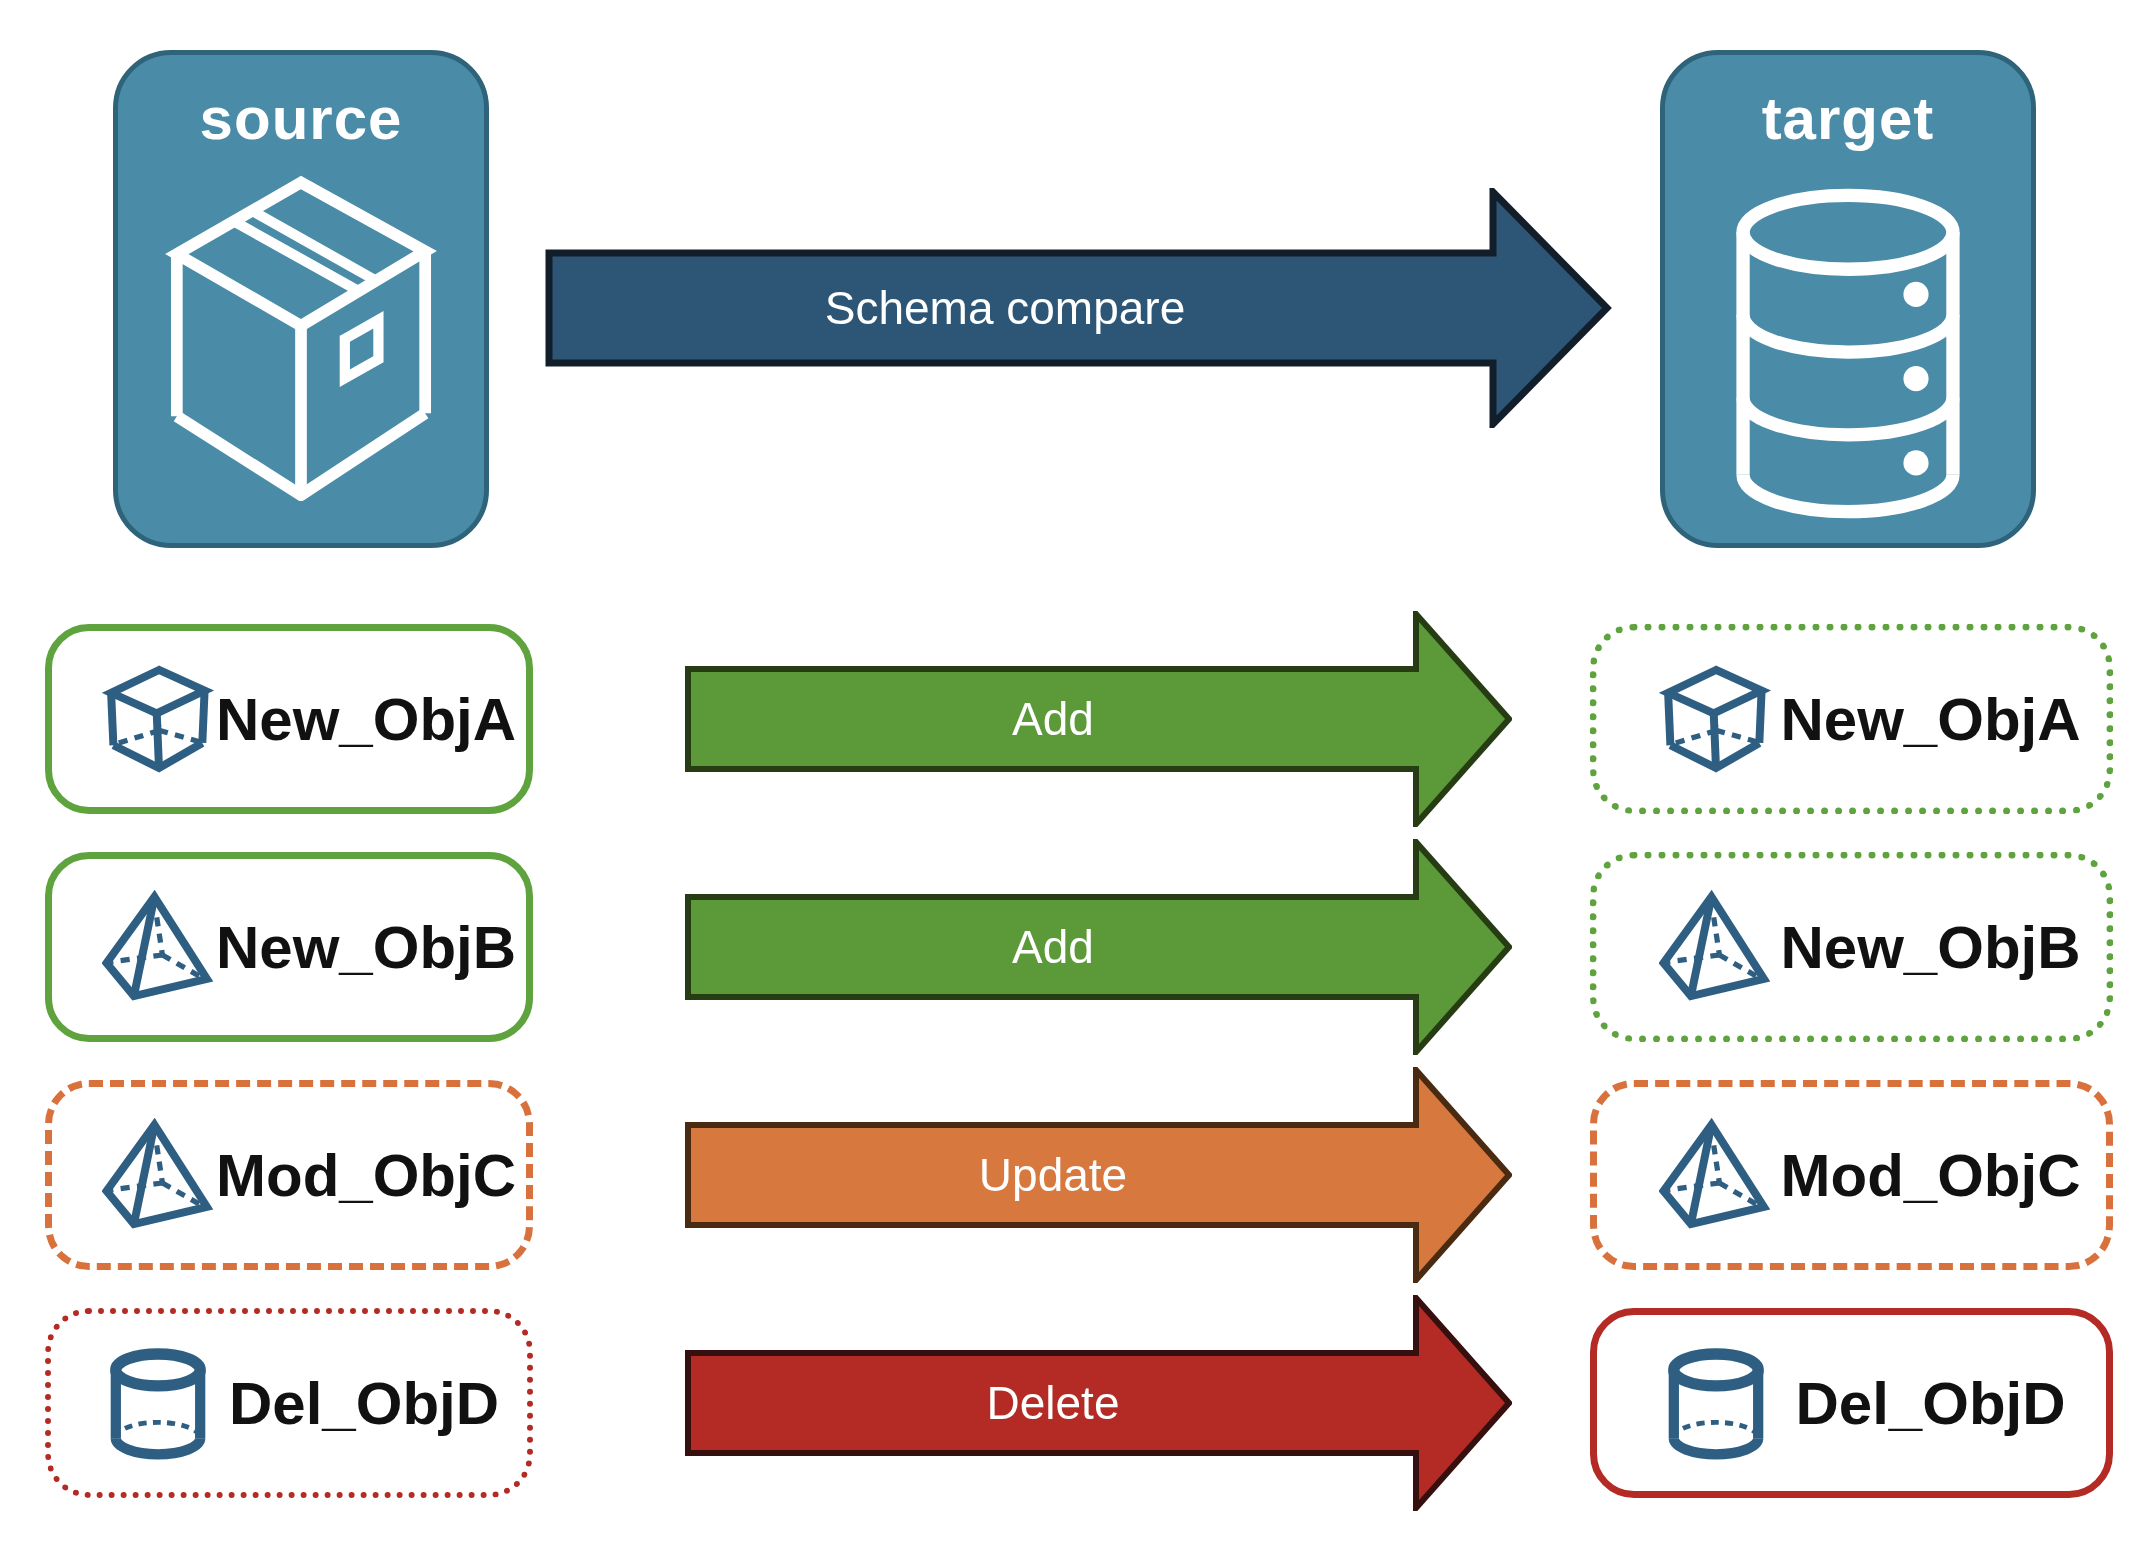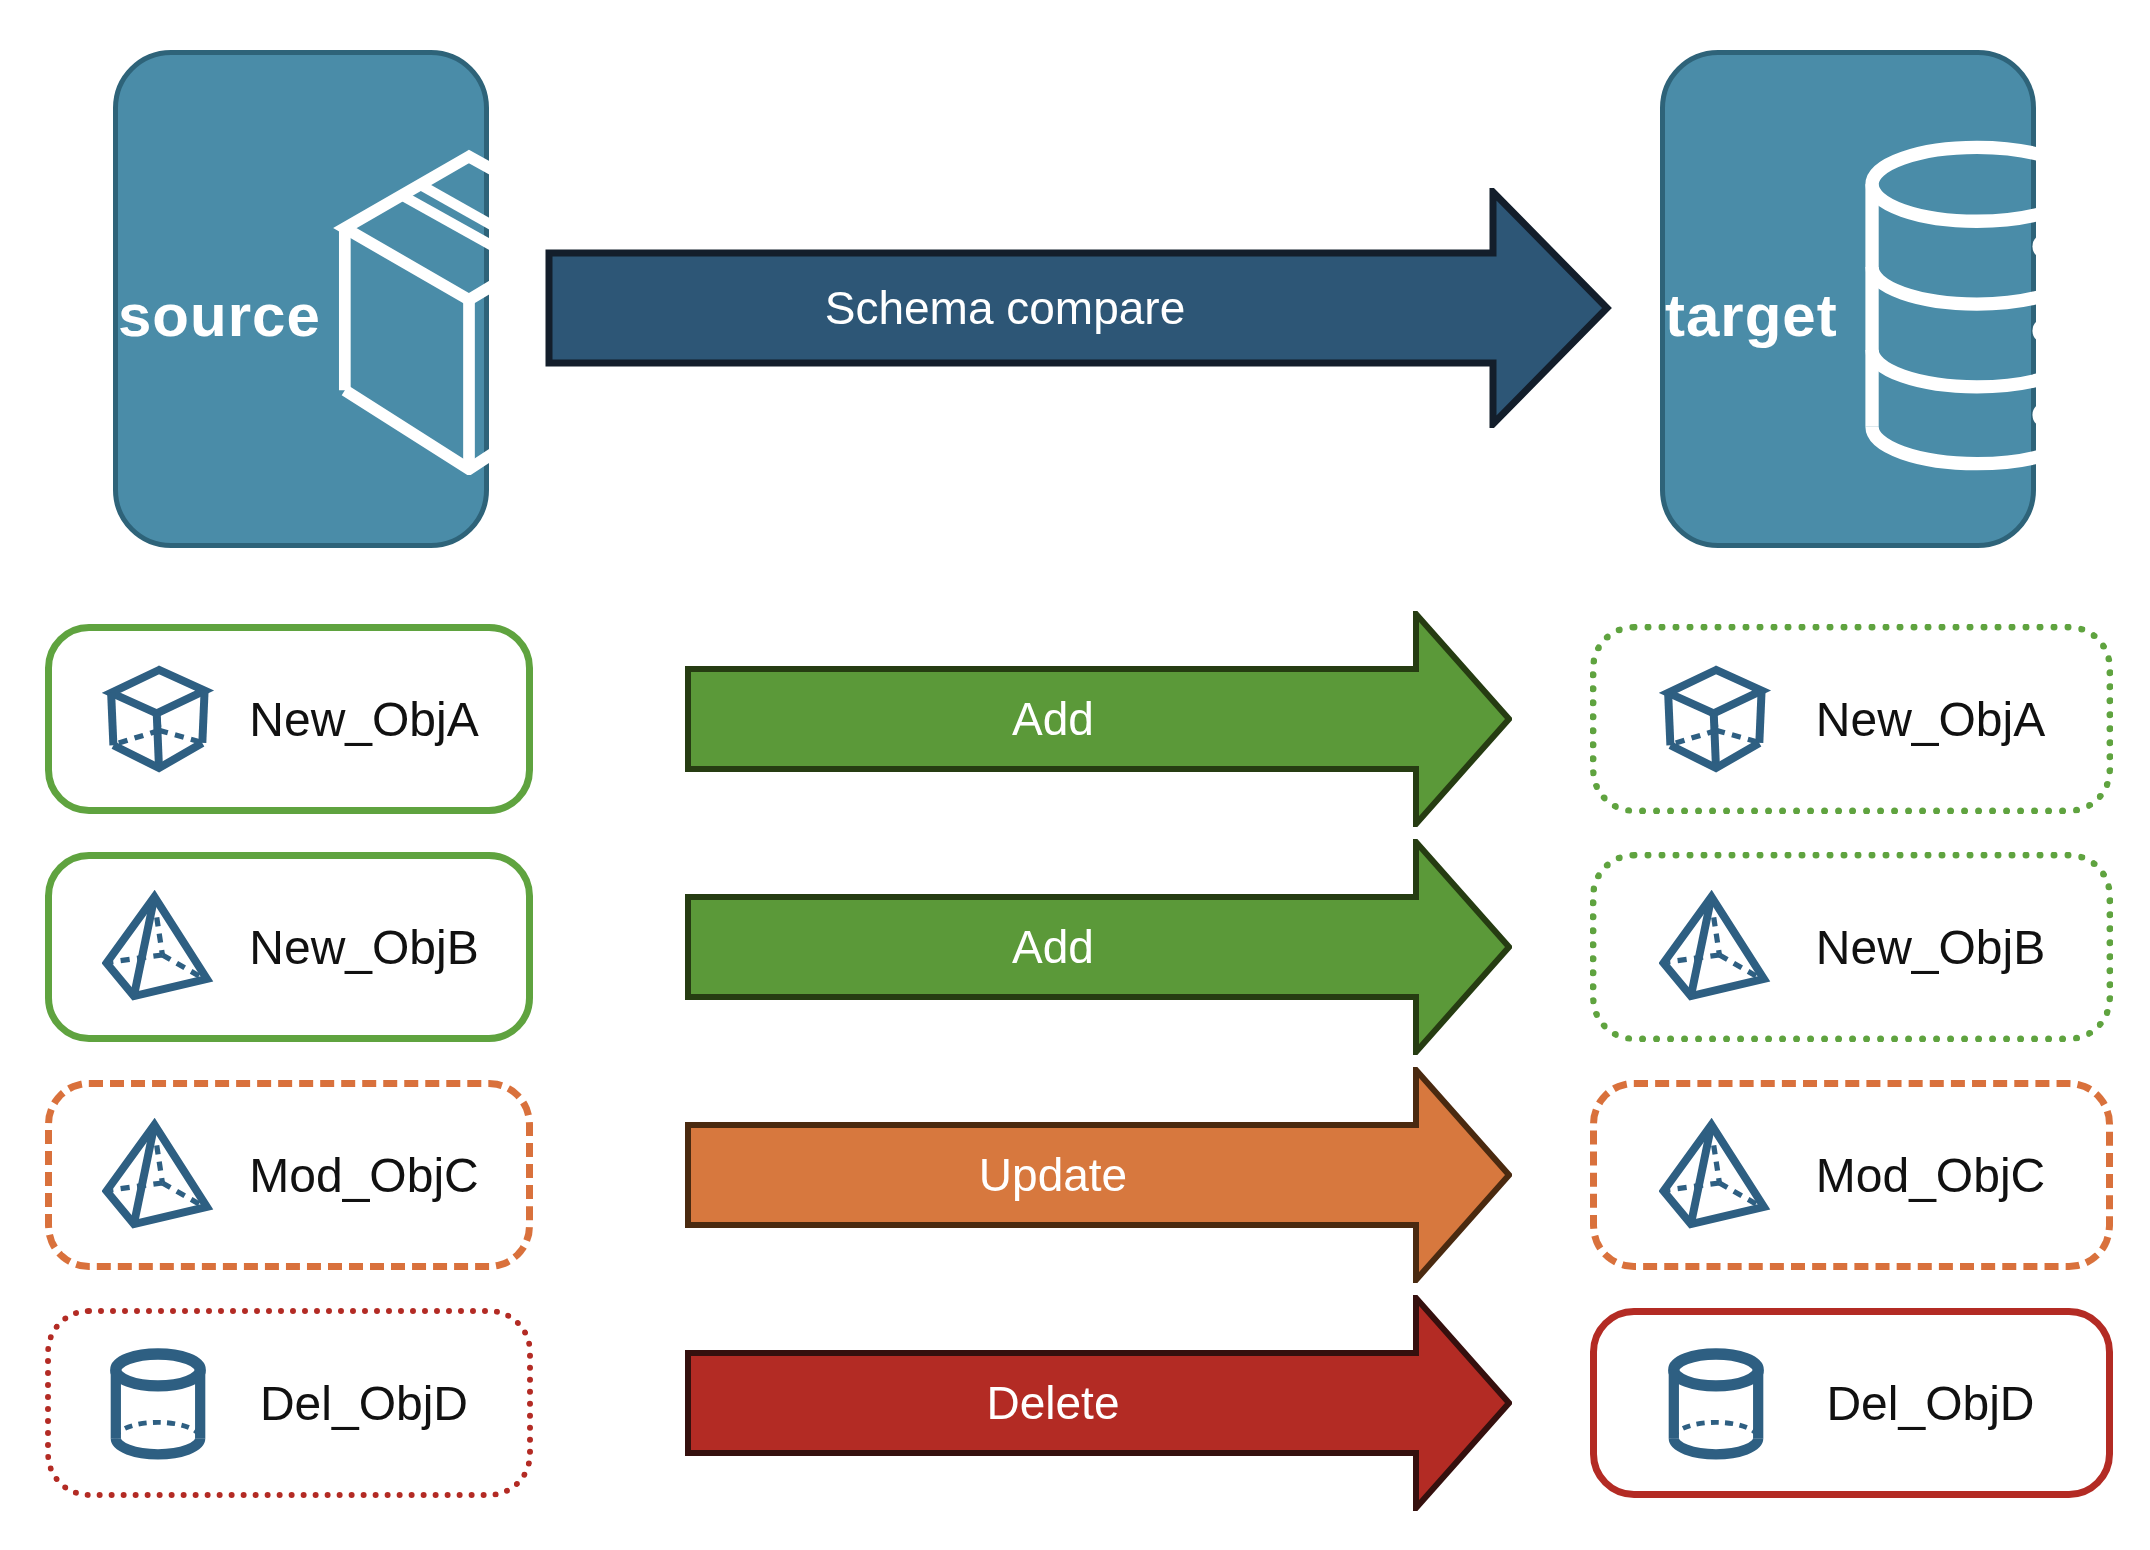--- a/index.html
+++ b/index.html
@@ -21,21 +21,21 @@
     --arrow_label_text:#FFFFFF;
   }
   html,body{margin:0;padding:0;}
   body{
     width:2150px;height:1550px;position:relative;background:#ffffff;
     font-family:"Liberation Sans",sans-serif;overflow:hidden;
   }
   .panel{
     position:absolute;width:376px;height:498px;box-sizing:border-box;
     background:var(--panel_blue);border:5px solid var(--panel_blue_border);
-    border-radius:58px;display:flex;flex-direction:row;align-items:center;
+    border-radius:58px;display:flex;flex-direction:column;align-items:center;
   }
   .panel-source{left:113px;top:50px;}
   .panel-target{left:1660px;top:50px;gap:20px;}
   .panel-title{
     color:#fff;font-weight:bold;font-size:60px;line-height:1;
     margin-top:34px;letter-spacing:1px;
   }
   .panel-icon{margin-top:16px;flex:0 0 auto;}
 
   .arrow-svg{position:absolute;display:block;}
@@ -55,22 +55,23 @@
   }
   .obj-left{left:45px;width:488px;padding:0 14px 0 50px;}
   .obj-right{left:1590px;width:523px;padding:0 18px 0 62px;}
   .b-solid-green{border:7px solid var(--green);}
   .b-dotted-green{border:7px dotted var(--green);}
   .b-dashed-orange{border:7px dashed var(--orange);}
   .b-dotted-red{border:6px dotted var(--red);}
   .b-solid-red{border:7px solid var(--red);}
   .obj-icon{width:114px;height:120px;flex:0 0 auto;display:block;}
   .obj-label{
-    flex:1;text-align:center;font-size:48px;color:var(--label_text);
+    flex:1;text-align:center;font-size:60px;color:var(--label_text);
     white-space:nowrap;
+    font-weight:bold;
   }
 
   .ic-solid{fill:none;stroke:var(--icon_blue);stroke-width:7;}
   .ic-dash{fill:none;stroke:var(--icon_blue);stroke-width:4.6;stroke-dasharray:8 6.5;}
   .ic-cyl{fill:none;stroke:var(--icon_blue);}
   .ic-white{fill:none;stroke:#ffffff;}
   .defs-hidden{position:absolute;width:0;height:0;overflow:hidden;}
 </style>
 </head>
 <body>

